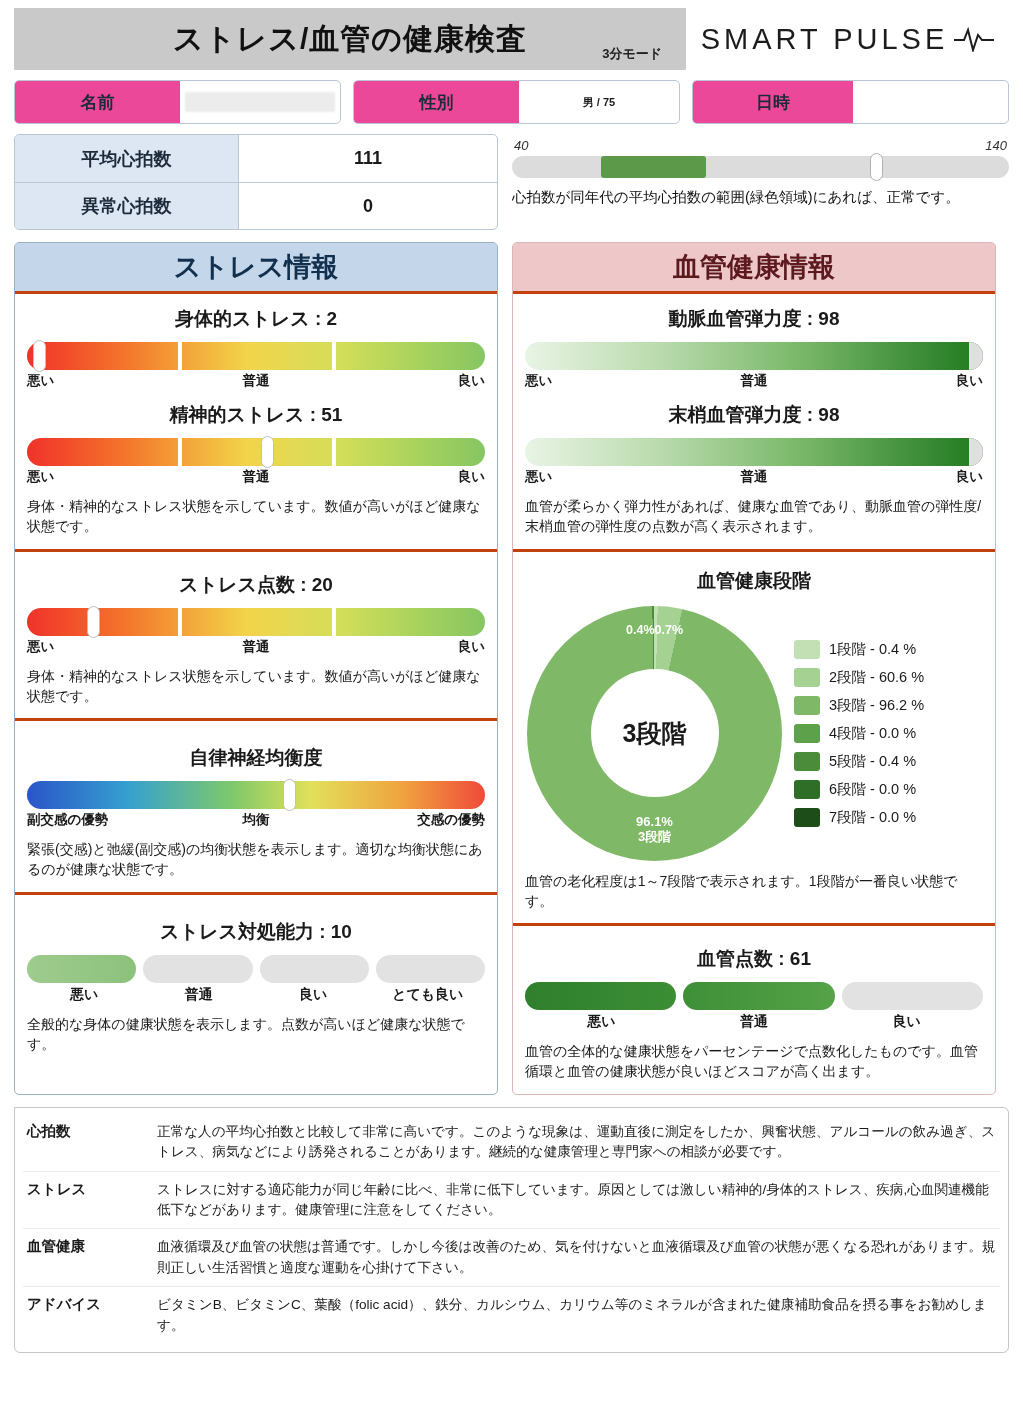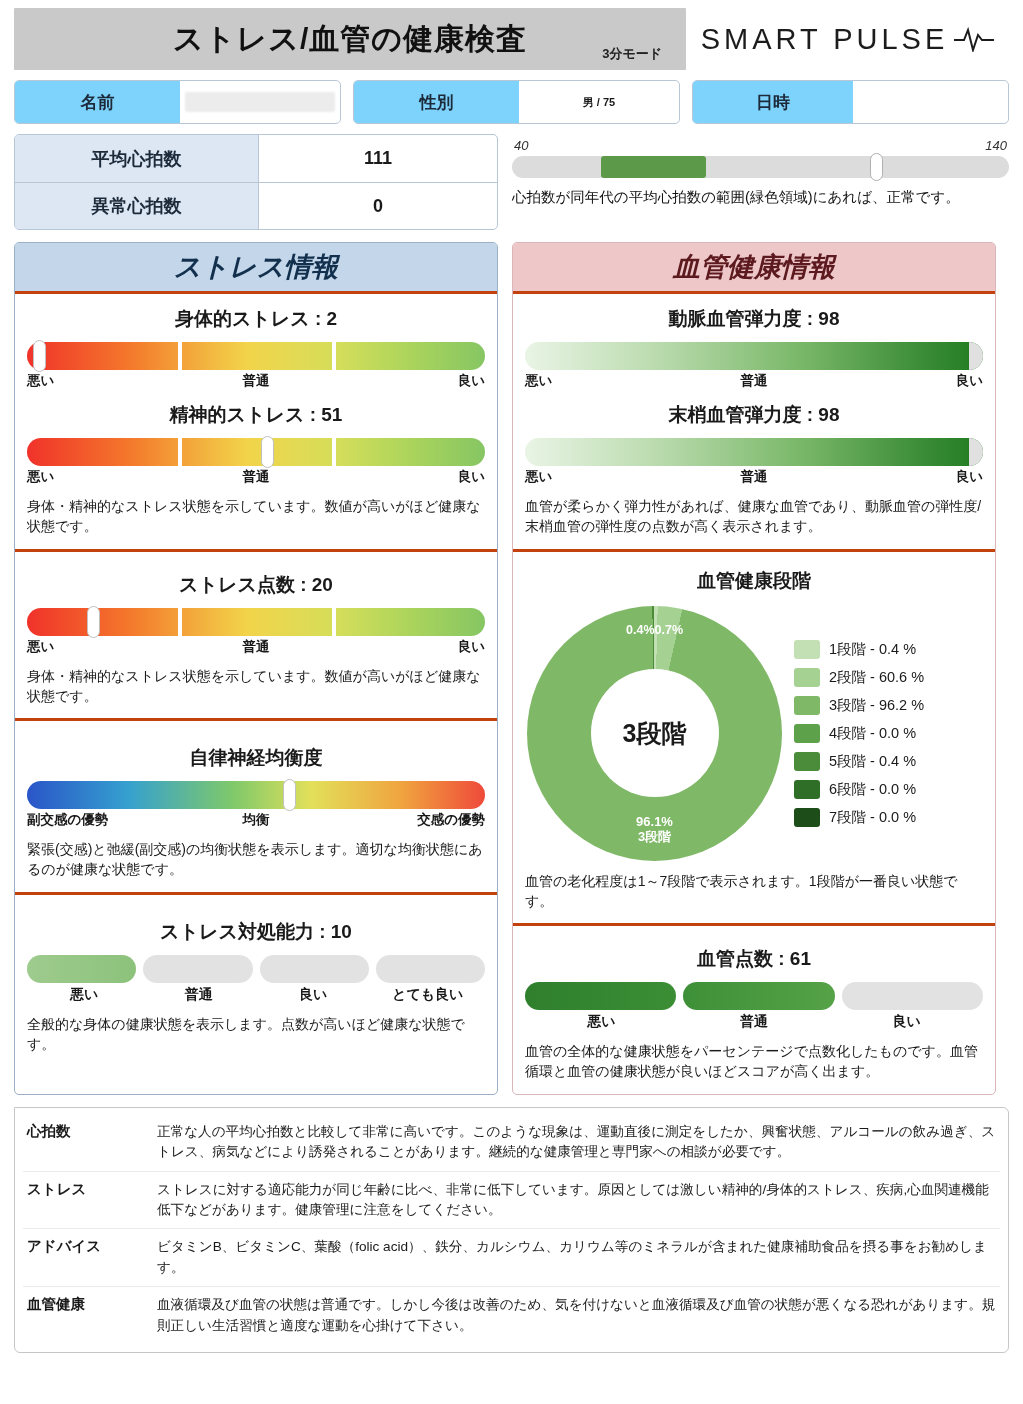--- a/index.html
+++ b/index.html
@@ -23,41 +23,41 @@
   .title-box .title { font-size:30px; font-weight:bold; letter-spacing:1px; color:#111; }
   .title-box .mode { position:absolute; right:24px; bottom:7px; font-size:13px; font-weight:bold; color:#222; }
   .brand { flex:1; display:flex; align-items:center; justify-content:center; gap:6px; }
   .brand-text { font-size:29px; letter-spacing:4px; color:#1c1c1c; font-weight:500; }
   .brand svg { display:block; }
 
   
   .info-row { display:flex; gap:12px; margin-top:10px; height:44px; }
   .field { display:flex; border:1px solid #b9c6d6; border-radius:5px; overflow:hidden; background:#fff; }
   .field .lab {
-    background:#7dd3fc; display:flex; align-items:center; justify-content:center;
+    background:#ec4899; display:flex; align-items:center; justify-content:center;
     font-size:17px; font-weight:bold; color:#1c2a3a;
   }
   .field .val { display:flex; align-items:center; justify-content:center; font-size:11px; font-weight:bold; flex:1; }
   .f-name { width:330px; }
   .f-name .lab { width:165px; }
   .f-name .val { position:relative; }
   .name-redact { width:150px; height:20px; background:#ececec; border-radius:2px; filter:blur(1px); }
   .f-sex { width:330px; }
   .f-sex .lab { width:165px; }
   .f-date { width:320px; }
   .f-date .lab { width:160px; }
   .f-date .val { flex-direction:column; line-height:1.1; font-size:16px; }
 
   
   .hr-row { display:flex; gap:14px; margin-top:10px; }
   .hr-table { width:484px; border:1px solid #b9c6d6; border-radius:5px; overflow:hidden; background:#fff; }
   .hr-line { display:flex; height:47px; }
   .hr-line + .hr-line { border-top:1px solid #b9c6d6; }
   .hr-line .lab {
-    width:244px; background:#dce7f3; display:flex; align-items:center; justify-content:center;
+    width:224px; background:#dce7f3; display:flex; align-items:center; justify-content:center;
     font-size:18px; font-weight:bold; color:#1c2a3a; border-right:1px solid #b9c6d6;
   }
   .hr-line .val { flex:1; display:flex; align-items:center; justify-content:center; font-size:18px; font-weight:bold; }
 
   .hr-gauge-wrap { flex:1; padding-top:4px; }
   .hr-scale { display:flex; justify-content:space-between; font-size:13px; color:#333; padding:0 2px 3px 2px;font-style:italic; }
   .hr-bar {
     position:relative; height:22px; background:#dcdcdc; border-radius:11px;
   }
   .hr-green { position:absolute; top:0; bottom:0; background:#5c9a4a; border-radius:3px; }
@@ -66,21 +66,21 @@
     border:1px solid #b0b0b0; border-radius:7px;
   }
   .hr-note { font-size:14.5px; margin-top:10px; color:#111; }
 
   
   .panels { display:flex; gap:14px; margin-top:12px; }
   .panel { width:484px; border:1px solid #9bb0c6; border-radius:5px; background:#fff; overflow:hidden; }
   .panel.right { border-color:#d9b6b9; }
   .panel-head {
     height:48px; display:flex; align-items:center; justify-content:center;
-    font-size:27px; font-weight:bold; color:#12304d;font-style:italic;
+    font-size:27px; font-weight:bold; color:#12304d;
   }
   .panel.left .panel-head { background:#c3d6ea; }
   .panel.right .panel-head { background:#eec7c9; color:#5c1a1f; }
   .sec { padding:10px 12px 12px 12px; border-top:3px solid #c2410c; }
   .sec:first-of-type { border-top:none; }
   .sec-title { text-align:center; font-size:19px; font-weight:bold; margin:2px 0 10px 0; }
   .desc { font-size:14px; line-height:1.45; margin-top:10px; }
 
   
   .gauge { position:relative; height:28px; border-radius:14px; margin-top:2px; }
@@ -381,23 +381,23 @@
     <div class="sum-body">
       <div class="sum-row">
         <div class="sum-k">心拍数</div>
         <div class="sum-v">正常な人の平均心拍数と比較して非常に高いです。このような現象は、運動直後に測定をしたか、興奮状態、アルコールの飲み過ぎ、ストレス、病気などにより誘発されることがあります。継続的な健康管理と専門家への相談が必要です。</div>
       </div>
       <div class="sum-row">
         <div class="sum-k">ストレス</div>
         <div class="sum-v">ストレスに対する適応能力が同じ年齢に比べ、非常に低下しています。原因としては激しい精神的/身体的ストレス、疾病,心血関連機能低下などがあります。健康管理に注意をしてください。</div>
       </div>
       <div class="sum-row">
+        <div class="sum-k">血管健康</div>
+        <div class="sum-v">血液循環及び血管の状態は普通です。しかし今後は改善のため、気を付けないと血液循環及び血管の状態が悪くなる恐れがあります。規則正しい生活習慣と適度な運動を心掛けて下さい。</div>
+      </div>
+      <div class="sum-row">
         <div class="sum-k">アドバイス</div>
         <div class="sum-v">ビタミンB、ビタミンC、葉酸（folic acid）、鉄分、カルシウム、カリウム等のミネラルが含まれた健康補助食品を摂る事をお勧めします。</div>
       </div>
-      <div class="sum-row">
-        <div class="sum-k">血管健康</div>
-        <div class="sum-v">血液循環及び血管の状態は普通です。しかし今後は改善のため、気を付けないと血液循環及び血管の状態が悪くなる恐れがあります。規則正しい生活習慣と適度な運動を心掛けて下さい。</div>
-      </div>
     </div>
   </div>
 
 </div>
 
 </body></html>

